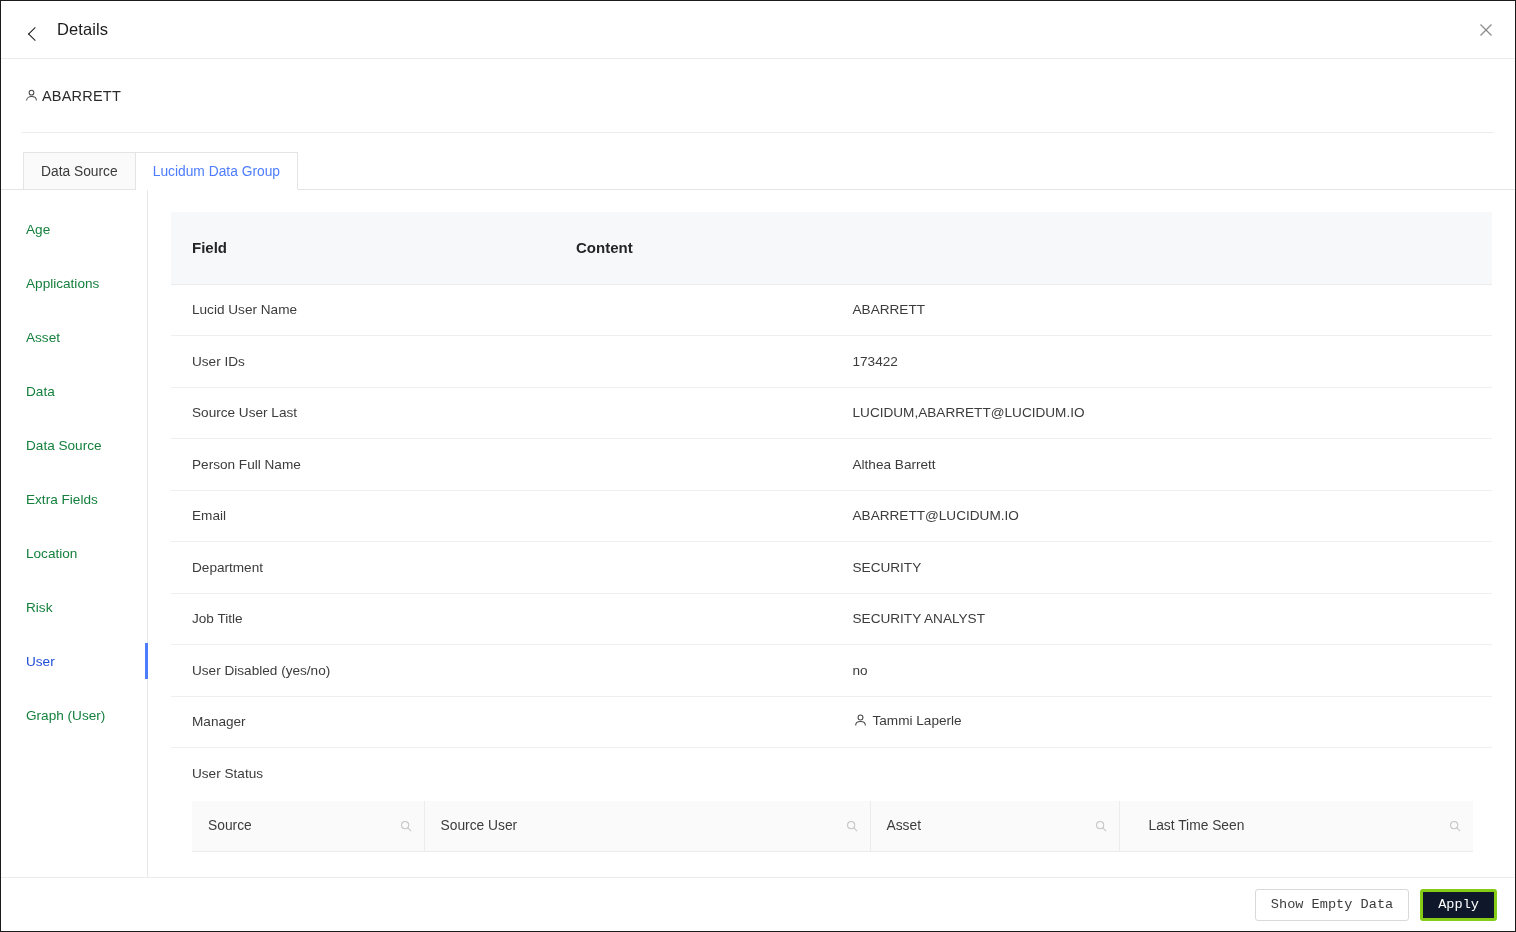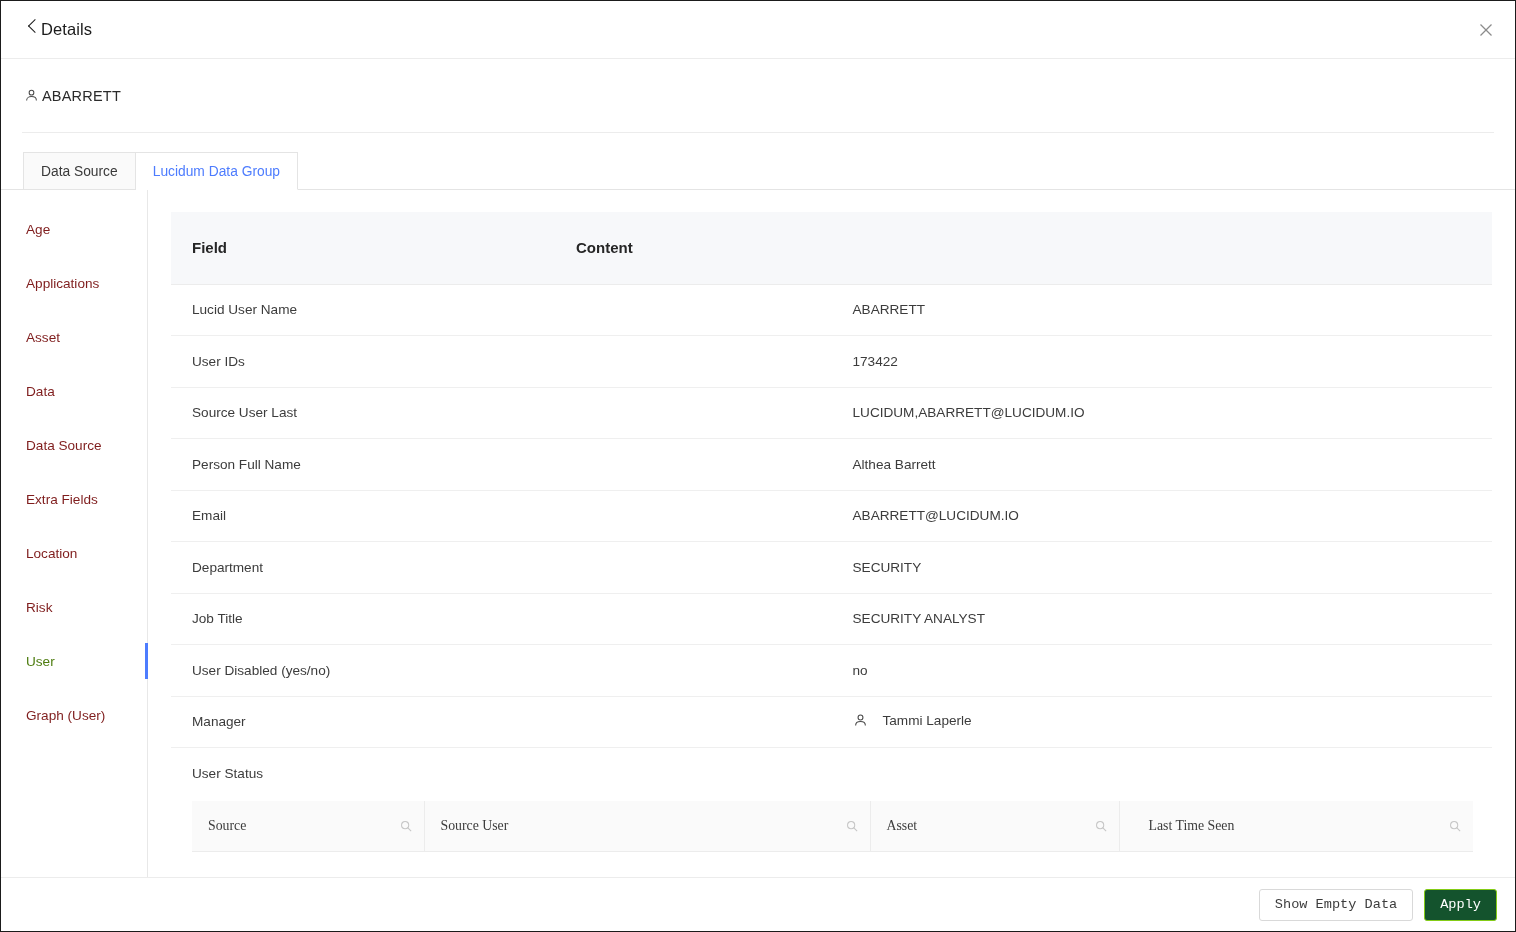--- a/index.html
+++ b/index.html
@@ -28,22 +28,22 @@
     position: relative;
     height: 58px;
     flex: 0 0 58px;
     border-bottom: 1px solid #ececec;
     display: flex;
     align-items: center;
     padding-left: 29px;
   }
   .back-group {
     display: flex;
-    align-items: flex-start;
-    gap: 1px;
+    align-items: flex-end;
+    gap: 17px;
     cursor: pointer;
   }
   .chev-left {
     display: inline-block;
     width: 10px; height: 10px;
     border-left: 1.8px solid #1b1b1b;
     border-bottom: 1.8px solid #1b1b1b;
     transform: rotate(45deg);
     margin-top: 1px;
   }
@@ -138,26 +138,26 @@
     border-right: 1px solid #e8e8e8;
     padding-top: 12px;
     position: relative;
   }
   .side-item {
     height: 54px;
     display: flex;
     align-items: center;
     padding-left: 25px;
     font-size: 13.6px;
-    color: #7f1d1d;
+    color: #15803d;
     cursor: pointer;
     position: relative;
   }
   .side-item.active {
-    color: #4d7c0f;
+    color: #1d4ed8;
   }
   .side-item.active::after {
     content: "";
     position: absolute;
     right: -1px;
     top: 9px;
     bottom: 9px;
     width: 3px;
     background: #4d7cfe;
   }
@@ -196,21 +196,21 @@
     white-space: nowrap;
     overflow: hidden;
     text-overflow: ellipsis;
   }
   td.cell-content { padding-left: 405px; }
   tr.no-border td { border-bottom: none; }
 
   .icon-val {
     display: inline-flex;
     align-items: flex-end;
-    gap: 15px;
+    gap: 5px;
   }
   .icon-val svg { display: block; }
 
   
   .nested-wrap {
     padding-left: 21px;
     padding-right: 19px;
     margin-top: 2px;
   }
   table.nested {
@@ -223,21 +223,20 @@
     height: 50px;
     background: #fafafa;
     text-align: left;
     font-weight: 400;
     font-size: 13.8px;
     color: #3c3c3c;
     padding: 0 12px 0 16px;
     border-right: 1px solid #ececec;
     border-bottom: 1px solid #ececec;
     position: relative;
-    font-family: Liberation Serif, serif;
   }
   table.nested th:last-child { border-right: none; padding-left: 29px; }
   .th-inner {
     display: flex;
     align-items: center;
     justify-content: space-between;
     gap: 8px;
   }
   .search-ic { color: #c6c6c6; flex: 0 0 auto; }
   .search-ic svg { display: block; }
@@ -264,22 +263,22 @@
     cursor: pointer;
     padding: 0 15px;
     font-family: Liberation Mono, monospace;
   }
   .btn-outline {
     background: #ffffff;
     border: 1px solid #d9d9d9;
     color: #3c3c3c;
   }
   .btn-primary {
-    background: #14532d;
-    border: 1px solid #84cc16;
+    background: #0f172a;
+    border: 3px solid #84cc16;
     color: #ffffff;
   }
 </style>
 </head>
 <body>
 
 <div id="app">
 
   <div class="topbar">
     <div class="back-group">

